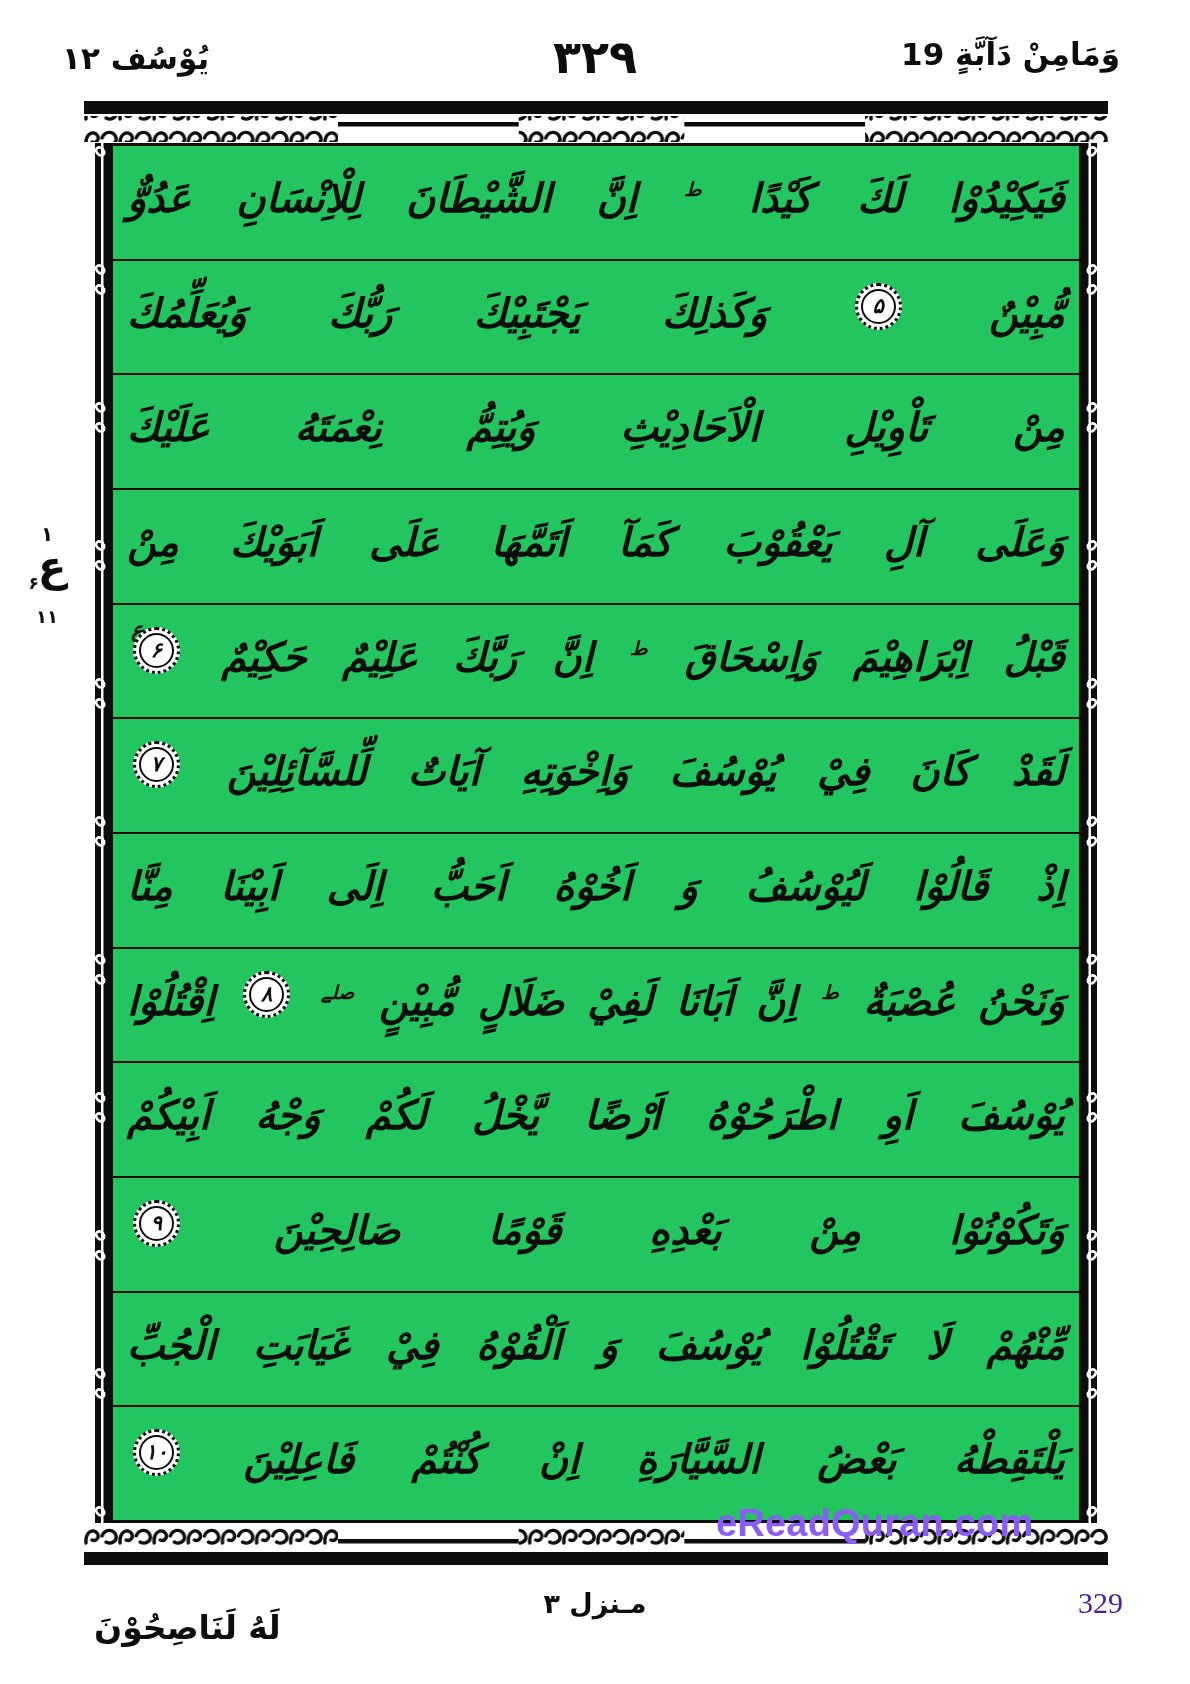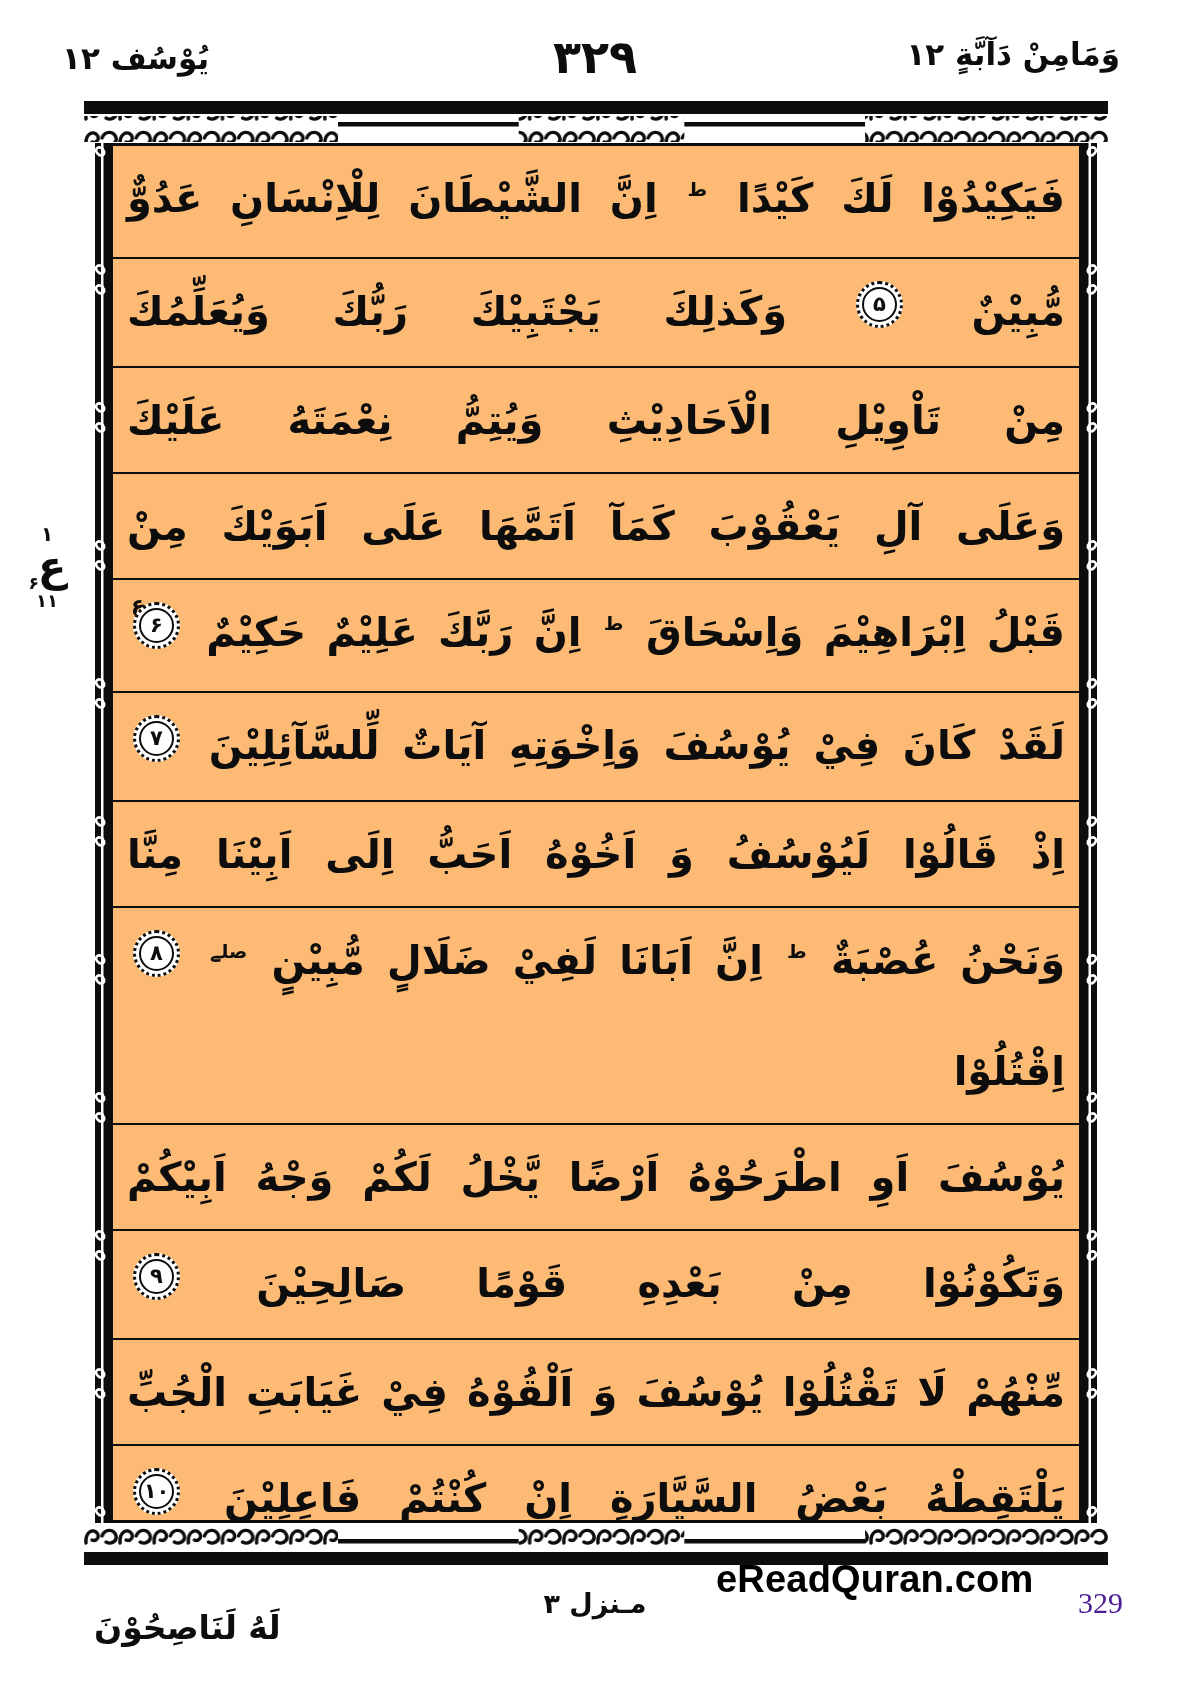--- a/index.html
+++ b/index.html
@@ -15,21 +15,21 @@
 
   
   .frame { position:absolute; left:84px; top:99px; width:1024px; height:1468px;
            display:flex; flex-direction:column; }
   .band  { display:block; width:100%; height:44px; flex:0 0 44px; }
   .frame-body { flex:1 1 auto; display:flex; min-height:0; }
   .side-strip { flex:0 0 26px; height:100%; display:block; }
 
   
   .lines { flex:1 1 auto; min-width:0; border:3px solid #0d0d0d; margin:0;
-           display:flex; flex-direction:column; direction:rtl; background:#fdba74; }
+           display:flex; flex-direction:column; direction:rtl; background:#22c55e;font-style:italic; }
   .line  { flex:1 1 0; border-bottom:2.5px solid #0d0d0d; padding:0 14px;
            font-size:40px; font-weight:700; line-height:104px;
            text-align:justify; text-align-last:justify; overflow:visible; }
   .line:last-child { border-bottom:none; }
   .qtext { letter-spacing:0.5px; }
 
   .waqf { font-size:19px; font-weight:700; position:relative; top:-16px; margin:0 2px; }
 
   .medallion-wrap { position:relative; display:inline-block; vertical-align:middle; margin:0 6px; }
   .medallion { display:inline-block; width:47px; height:47px; box-sizing:border-box;
@@ -38,28 +38,28 @@
   .medallion-num { position:absolute; inset:0; display:flex; align-items:center; justify-content:center;
                    font-size:21px; font-weight:700; line-height:1; }
   .ruku-mark { position:absolute; top:-30px; left:-2px; font-size:22px; font-weight:700; }
 
   
   .margin-note { position:absolute; left:18px; top:524px; width:58px; text-align:center;
                  font-weight:700; direction:rtl; line-height:1; }
   .mn-top { display:block; font-size:20px; margin-bottom:2px; }
   .mn-ain { font-size:42px; }
   .mn-count { font-size:17px; position:relative; top:8px; right:-1px; }
-  .mn-bottom { display:block; font-size:18px; margin-top:4px; }
+  .mn-bottom { display:block; font-size:18px; margin-top:20px; }
 
   
   .ft-catchword { position:absolute; left:94px; top:1586px; font-size:33px; font-weight:700; direction:rtl;margin-top:22px; }
   .ft-manzil { position:absolute; left:0; right:0; top:1588px; text-align:center;
                font-size:27px; font-weight:700; direction:rtl; }
-  .ft-site { position:absolute; left:716px; top:1558px; font-size:38px; font-weight:700;
-             letter-spacing:0.2px; color:#000000; font-family:"Liberation Sans",sans-serif; }
+  .ft-site { position:absolute; left:716px; top:1502px; font-size:38px; font-weight:700;
+             letter-spacing:0.2px; color:#8b5cf6; font-family:"Liberation Sans",sans-serif; }
   .ft-page { position:absolute; left:1078px; top:1586px; font-size:30px;
              font-family:"Liberation Serif",serif; color:#4c1d95; }
 </style>
 </head>
 <body>
 
 <svg width="0" height="0" style="position:absolute" aria-hidden="true">
   <defs>
     <pattern id="curls" width="34" height="26" patternUnits="userSpaceOnUse">
       <path d="M2 20 C 1 9 9 5 13 10 C 16 14 12 19 8 17 M18 13 C 21 5 30 6 32 13 C 33 18 27 22 22 19" fill="none" stroke="#0d0d0d" stroke-width="3.4" stroke-linecap="round"></path>
@@ -68,21 +68,21 @@
       <path d="M7 6 C 13 2 16 7 12 11 C 9 14 5 12 6 8 M7 124 C 13 120 16 125 12 129 C 9 132 5 130 6 126" fill="none" stroke="#ffffff" stroke-width="2.6" stroke-linecap="round"></path>
     </pattern>
     <pattern id="sidecurlR" width="26" height="138" patternUnits="userSpaceOnUse">
       <path d="M19 6 C 13 2 10 7 14 11 C 17 14 21 12 20 8 M19 124 C 13 120 10 125 14 129 C 17 132 21 130 20 126" fill="none" stroke="#ffffff" stroke-width="2.6" stroke-linecap="round"></path>
     </pattern>
   </defs>
 </svg>
 
 <div class="hdr-left">يُوْسُف ۱۲</div>
 <div class="hdr-center">۳۲۹</div>
-<div class="hdr-right">وَمَامِنْ دَآبَّةٍ ۱۲</div>
+<div class="hdr-right">وَمَامِنْ دَآبَّةٍ 19</div>
 
 <div class="margin-note">
   <span class="mn-top">۱</span>
   <span class="mn-mid"><span class="mn-ain">ع</span><span class="mn-count">۶</span></span>
   <span class="mn-bottom">۱۱</span>
 </div>
 
 <div class="frame">
 
   <svg class="band" viewBox="0 0 1020 44" preserveAspectRatio="none">

